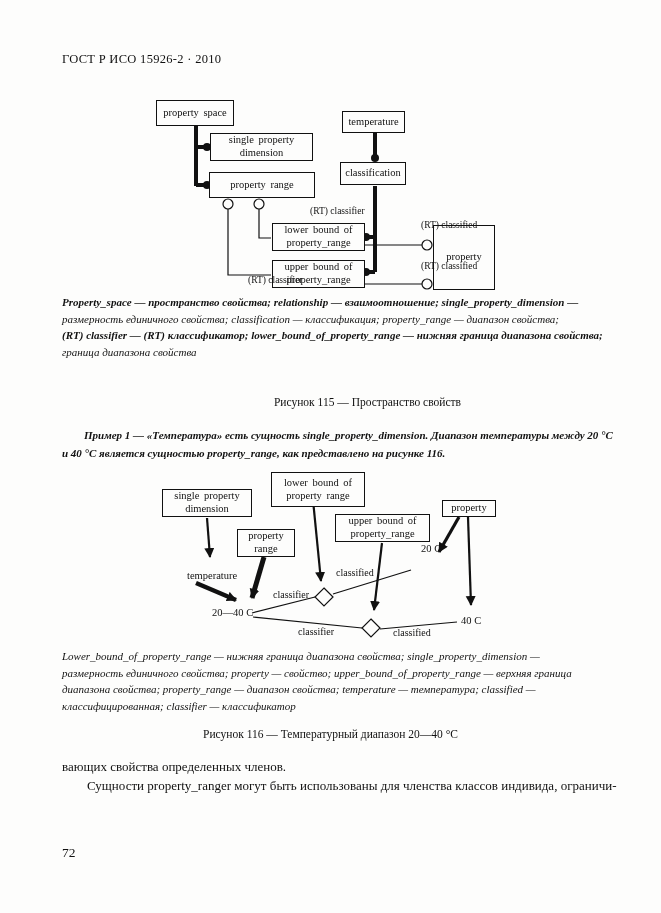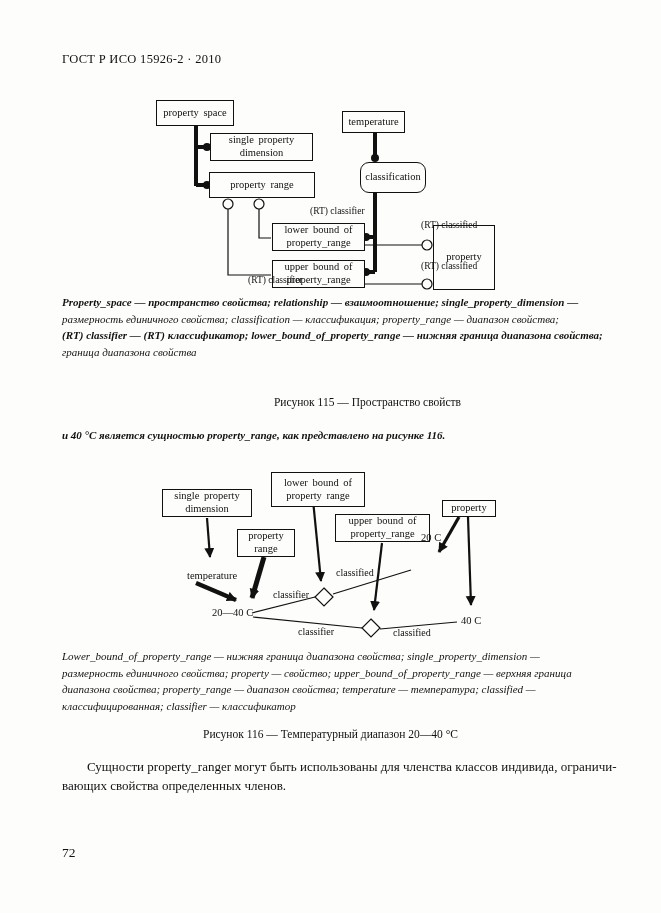--- a/index.html
+++ b/index.html
@@ -87,68 +87,69 @@
     <g fill="#fdfdfc" stroke="#111" stroke-width="1.2">
       <polygon points="324,588 333,597 324,606 315,597"></polygon>
       <polygon points="371,619 380,628 371,637 362,628"></polygon>
     </g>
   </svg>
 
   <div class="box" style="left:156px;top:100px;width:78px;height:26px;">property space</div>
   <div class="box" style="left:210px;top:133px;width:103px;height:28px;">single property dimension</div>
   <div class="box" style="left:209px;top:172px;width:106px;height:26px;">property range</div>
   <div class="box" style="left:342px;top:111px;width:63px;height:22px;">temperature</div>
-  <div class="box" style="left:360px;top:162px;width:66px;height:31px;border-radius:9px;">classification</div>
+  <div class="box" style="left:340px;top:162px;width:66px;height:23px;">classification</div>
   <div class="box" style="left:272px;top:223px;width:93px;height:28px;">lower bound of property_range</div>
   <div class="box" style="left:272px;top:260px;width:93px;height:28px;">upper bound of property_range</div>
   <div class="box" style="left:433px;top:225px;width:62px;height:65px;">property</div>
 
   <div class="slabel" style="left:266px;top:206px;">(RT) classifier</div>
   <div class="slabel" style="left:204px;top:275px;">(RT) classifier</div>
   <div class="slabel" style="left:377px;top:220px;">(RT) classified</div>
   <div class="slabel" style="left:377px;top:261px;">(RT) classified</div>
 
   <div class="legend" style="top:294px;">
     <div class="ln b">Property_space — пространство свойства; relationship — взаимоотношение; single_property_dimension —</div>
     <div class="ln">размерность единичного свойства; classification — классификация; property_range — диапазон свойства;</div>
     <div class="ln b">(RT) classifier — (RT) классификатор; lower_bound_of_property_range — нижняя граница диапазона свойства;</div>
     <div class="ln">граница диапазона свойства</div>
   </div>
 
   <div class="cap" style="top:396px;padding-left:37px;">Рисунок 115 — Пространство свойств</div>
 
   <div class="ex" style="top:427px;">
+    <div class="ln ind">Пример 1 — «Температура» есть сущность single_property_dimension. Диапазон температуры между 20 °С</div>
     <div class="ln">и 40 °С является сущностью property_range, как представлено на рисунке 116.</div>
   </div>
 
   <div class="box" style="left:162px;top:489px;width:90px;height:28px;">single property dimension</div>
   <div class="box" style="left:271px;top:472px;width:94px;height:35px;">lower bound of property range</div>
   <div class="box" style="left:335px;top:514px;width:95px;height:28px;">upper bound of property_range</div>
   <div class="box" style="left:237px;top:529px;width:58px;height:28px;">property range</div>
   <div class="box" style="left:442px;top:500px;width:54px;height:17px;">property</div>
 
   <div class="dlabel" style="left:187px;top:570px;">temperature</div>
   <div class="dlabel" style="left:212px;top:607px;">20—40 C</div>
-  <div class="dlabel" style="left:421px;top:532px;">20 C</div>
+  <div class="dlabel" style="left:421px;top:543px;">20 C</div>
   <div class="dlabel" style="left:461px;top:615px;">40 C</div>
   <div class="dlabel" style="left:336px;top:567px;font-size:10px;">classified</div>
   <div class="dlabel" style="left:273px;top:589px;font-size:10px;">classifier</div>
   <div class="dlabel" style="left:298px;top:626px;font-size:10px;">classifier</div>
   <div class="dlabel" style="left:393px;top:627px;font-size:10px;">classified</div>
 
   <div class="legend" style="top:648px;">
     <div class="ln">Lower_bound_of_property_range — нижняя граница диапазона свойства; single_property_dimension —</div>
     <div class="ln">размерность единичного свойства; property — свойство; upper_bound_of_property_range — верхняя граница</div>
     <div class="ln">диапазона свойства; property_range — диапазон свойства; temperature — температура; classified —</div>
     <div class="ln">классифицированная; classifier — классификатор</div>
   </div>
 
   <div class="cap" style="top:728px;">Рисунок 116 — Температурный диапазон 20—40 °С</div>
 
   <div class="body-par" style="top:758px;">
+    <div class="ln">вающих свойства определенных членов.</div>
     <div class="ln ind">Сущности property_ranger могут быть использованы для членства классов индивида, ограничи-</div>
-    <div class="ln">вающих свойства определенных членов.</div>
   </div>
 
 
   <div class="abs pagenum">72</div>
 
 </div>
 
 </body></html>

